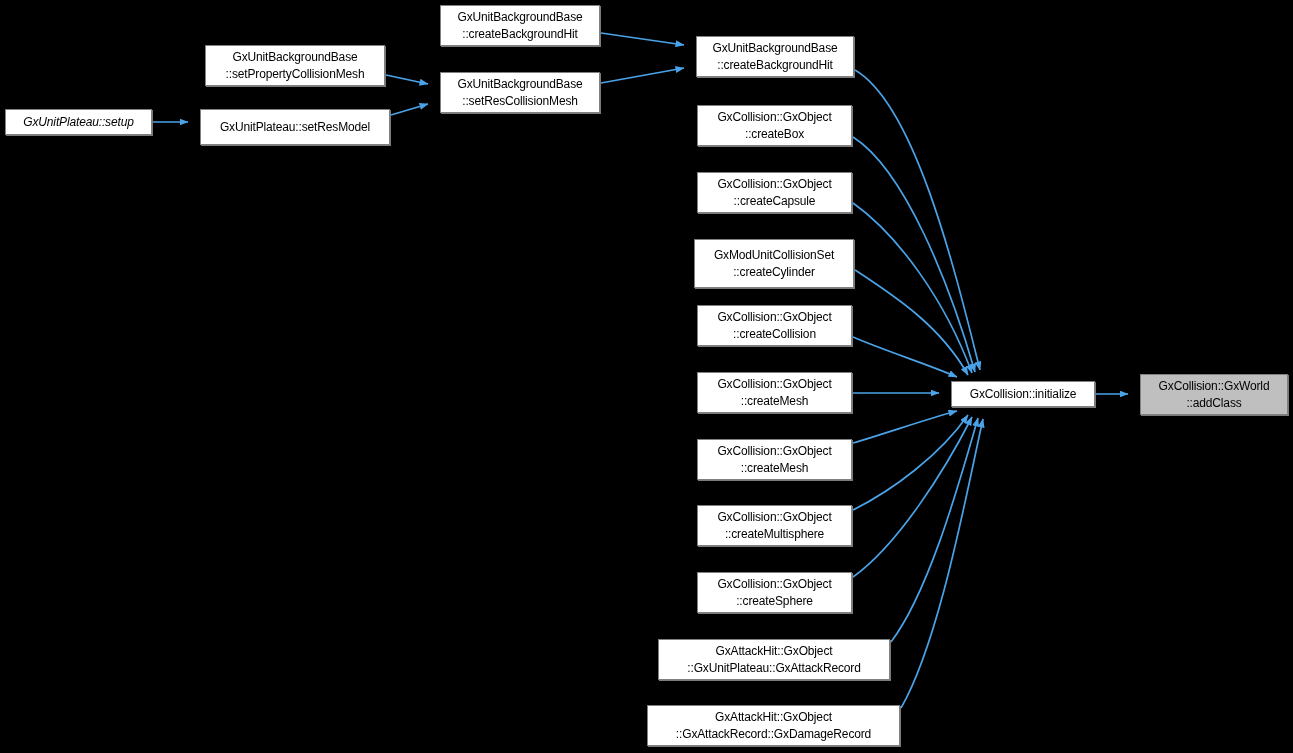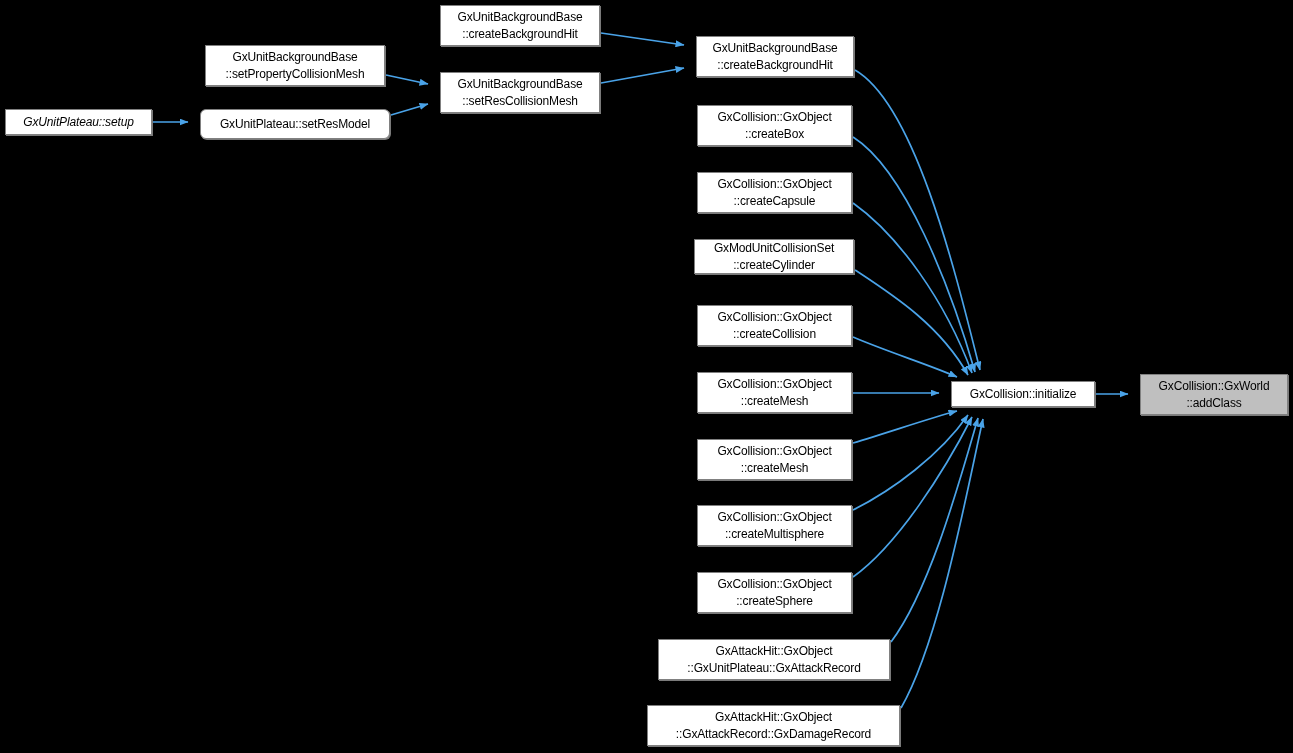--- a/index.html
+++ b/index.html
@@ -76,21 +76,21 @@
         <path d="M 891,642 C 930,590 960,480 978,418" fill="none" stroke="#4AA3E8" stroke-width="1.7" marker-end="url(#arrowhead)"></path>
         <path d="M 901,708 C 940,640 967,490 983,419" fill="none" stroke="#4AA3E8" stroke-width="1.7" marker-end="url(#arrowhead)"></path>
         <path d="M 1093,394 L 1128,394" fill="none" stroke="#4AA3E8" stroke-width="1.7" marker-end="url(#arrowhead)"></path>
       </g>
   </svg>
 
   <div id="node-layer">
       <div class="node-box" title="GxUnitPlateau::setup" style="left: 5px; top: 109px; width: 147px; height: 26px; font-style: italic;">
         <span class="node-line">GxUnitPlateau::setup</span>
       </div>
-      <div class="node-box" title="GxUnitPlateau::setResModel" style="left: 200px; top: 109px; width: 190px; height: 30px; border-radius: 6px;">
+      <div class="node-box" title="GxUnitPlateau::setResModel" style="left: 200px; top: 109px; width: 190px; height: 36px;">
         <span class="node-line">GxUnitPlateau::setResModel</span>
       </div>
       <div class="node-box" title="GxUnitBackgroundBase::setPropertyCollisionMesh" style="left: 205px; top: 45px; width: 180px; height: 41px;">
         <span class="node-line">GxUnitBackgroundBase</span>
         <span class="node-line">::setPropertyCollisionMesh</span>
       </div>
       <div class="node-box" title="GxUnitBackgroundBase::createBackgroundHit" style="left: 440px; top: 5px; width: 160px; height: 41px;">
         <span class="node-line">GxUnitBackgroundBase</span>
         <span class="node-line">::createBackgroundHit</span>
       </div>
@@ -103,21 +103,21 @@
         <span class="node-line">::createBackgroundHit</span>
       </div>
       <div class="node-box" title="GxCollision::GxObject::createBox" style="left: 697px; top: 105px; width: 155px; height: 41px;">
         <span class="node-line">GxCollision::GxObject</span>
         <span class="node-line">::createBox</span>
       </div>
       <div class="node-box" title="GxCollision::GxObject::createCapsule" style="left: 697px; top: 172px; width: 155px; height: 41px;">
         <span class="node-line">GxCollision::GxObject</span>
         <span class="node-line">::createCapsule</span>
       </div>
-      <div class="node-box" title="GxModUnitCollisionSet::createCollision" style="left: 694px; top: 239px; width: 160px; height: 35px;">
+      <div class="node-box" title="GxModUnitCollisionSet::createCollision" style="left: 694px; top: 239px; width: 160px; height: 49px;">
         <span class="node-line">GxModUnitCollisionSet</span>
         <span class="node-line">::createCylinder</span>
       </div>
       <div class="node-box" title="GxCollision::GxObject::createCylinder" style="left: 697px; top: 305px; width: 155px; height: 41px;">
         <span class="node-line">GxCollision::GxObject</span>
         <span class="node-line">::createCollision</span>
       </div>
       <div class="node-box" title="GxCollision::GxObject::createMesh" style="left: 697px; top: 372px; width: 155px; height: 41px;">
         <span class="node-line">GxCollision::GxObject</span>
         <span class="node-line">::createMesh</span>

